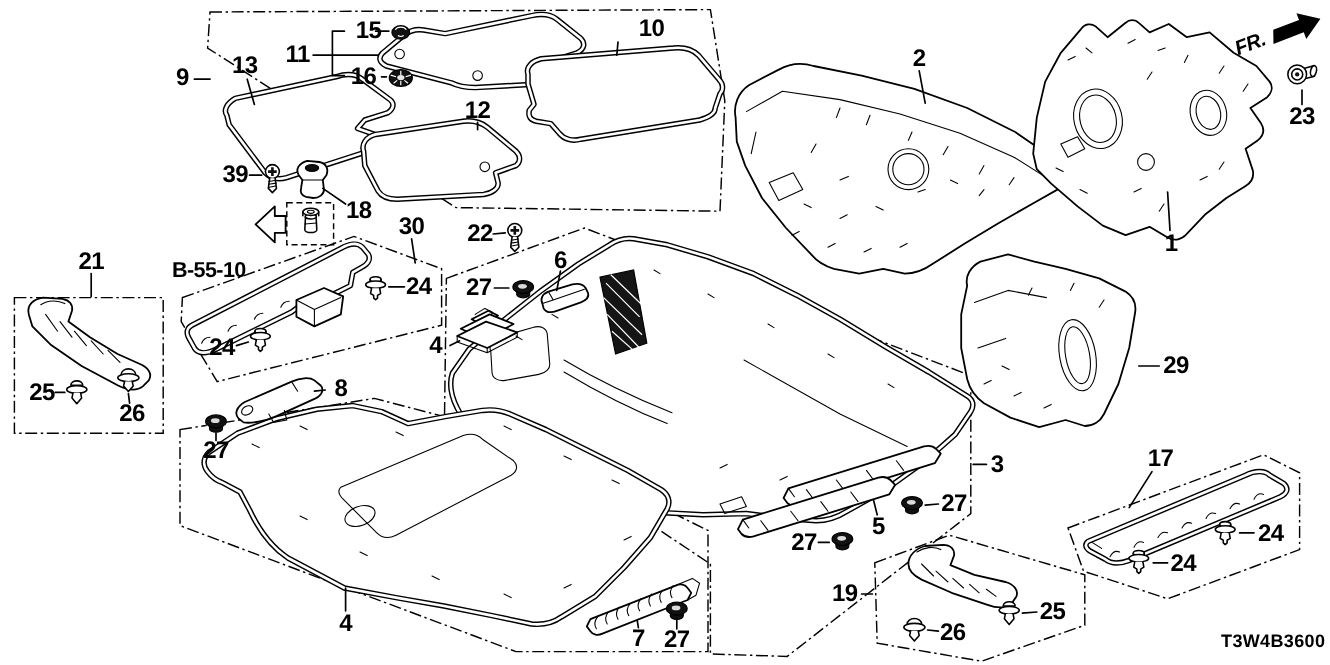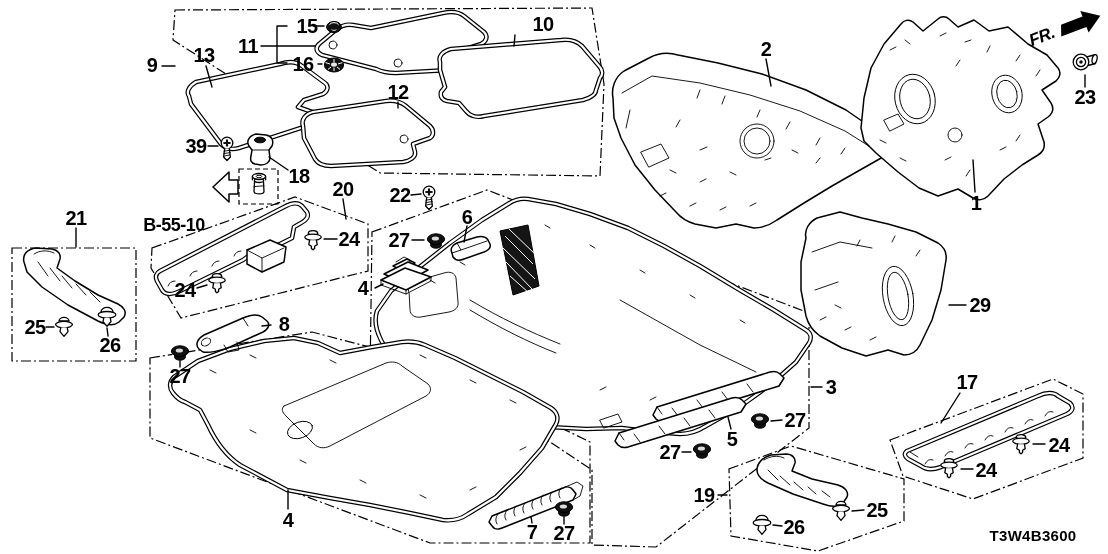--- a/index.html
+++ b/index.html
@@ -3,21 +3,21 @@
 <meta charset="utf-8">
 <style>
   html,body{margin:0;padding:0;background:#fff;}
   .stage{position:relative;width:1108px;height:554px;background:#fff;overflow:hidden;
          font-family:"Liberation Sans",sans-serif;}
   .stage svg{position:absolute;left:0;top:0;}
   .lbl{position:absolute;transform:translate(-50%,-50%);
        font:700 20px "Liberation Sans",sans-serif;color:#000;
        white-space:nowrap;letter-spacing:-0.5px;line-height:1;}
   .ref{font:700 18px "Liberation Sans",sans-serif;letter-spacing:-0.5px;margin-top:37px;}
-  .code{font:700 15px "Liberation Sans",sans-serif;letter-spacing:0.3px;}
+  .code{font:700 15px "Liberation Sans",sans-serif;letter-spacing:0.3px;margin-left:28px;}
   .fr{font:italic 700 17px "Liberation Sans",sans-serif;
       transform:translate(-50%,-50%) rotate(-21deg);}
   .lnf{fill:#fff;stroke:#000;stroke-width:1.5;stroke-linejoin:round;}
   .thin{fill:none;stroke:#000;stroke-width:0.9;stroke-linejoin:round;stroke-linecap:round;}
   .dbl-a{fill:#fff;stroke:#000;stroke-width:4.6;stroke-linejoin:round;}
   .dbl-b{fill:none;stroke:#fff;stroke-width:2.2;stroke-linejoin:round;}
   .dash{fill:none;stroke:#000;stroke-width:1.2;stroke-dasharray:10 3 2 3;}
   .dashs{fill:none;stroke:#000;stroke-width:1.2;stroke-dasharray:5 3;}
   .ldr{stroke:#000;stroke-width:1.4;fill:none;stroke-linecap:round;}
   .glyph{fill:#fff;stroke:#000;stroke-width:1.3;stroke-linejoin:round;stroke-linecap:round;}
@@ -301,21 +301,21 @@
 <div class="lbl" style="left:307px;top:26px">15</div>
 <div class="lbl" style="left:248px;top:46px">11</div>
 <div class="lbl" style="left:303px;top:64px">16</div>
 <div class="lbl" style="left:543px;top:24px">10</div>
 <div class="lbl" style="left:398px;top:92px">12</div>
 <div class="lbl" style="left:766px;top:49px">2</div>
 <div class="lbl" style="left:1085px;top:97px">23</div>
 <div class="lbl" style="left:976px;top:203px">1</div>
 <div class="lbl" style="left:196px;top:146px">39</div>
 <div class="lbl" style="left:299px;top:176px">18</div>
-<div class="lbl" style="left:343px;top:189px">20</div>
+<div class="lbl" style="left:343px;top:189px">30</div>
 <div class="lbl" style="left:400px;top:195px">22</div>
 <div class="lbl" style="left:76px;top:218px">21</div>
 <div class="lbl" style="left:349px;top:239px">24</div>
 <div class="lbl" style="left:185px;top:290px">24</div>
 <div class="lbl" style="left:399px;top:240px">27</div>
 <div class="lbl" style="left:467px;top:217px">6</div>
 <div class="lbl" style="left:363px;top:288px">4</div>
 <div class="lbl" style="left:35px;top:327px">25</div>
 <div class="lbl" style="left:110px;top:345px">26</div>
 <div class="lbl" style="left:284px;top:324px">8</div>

